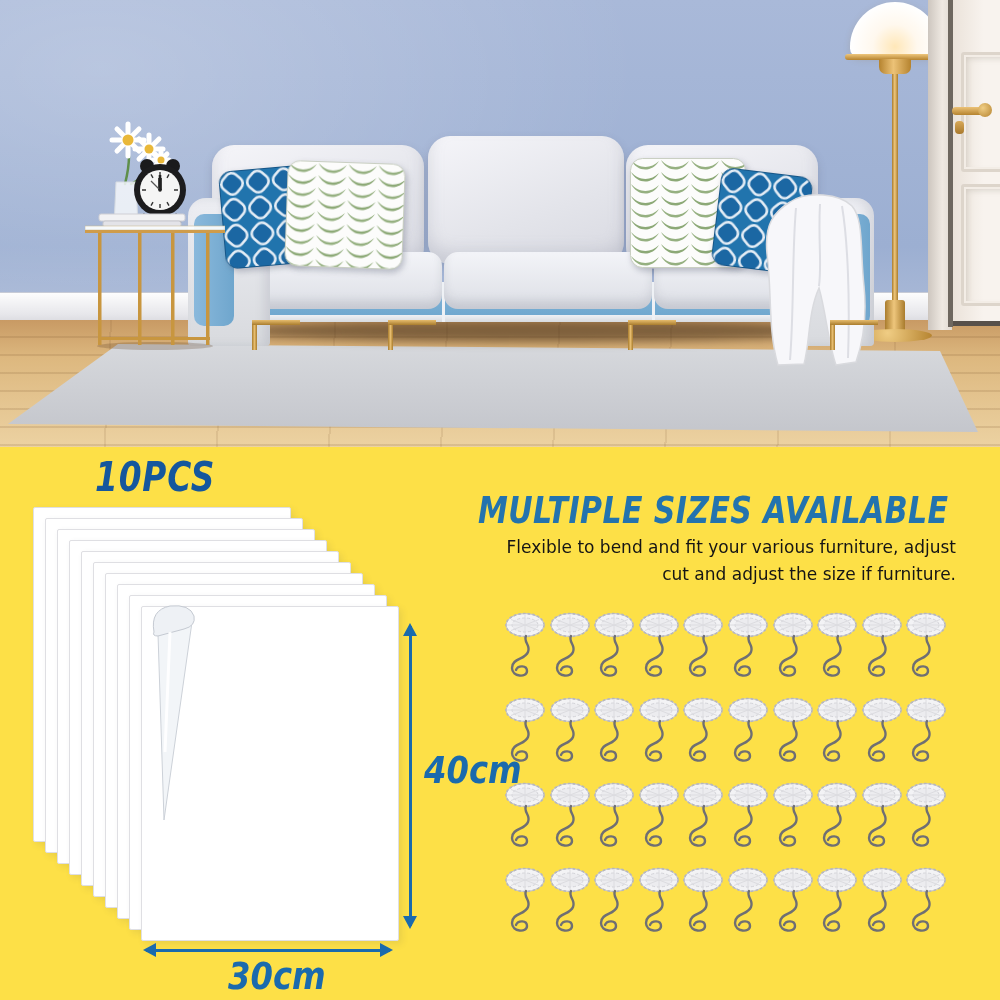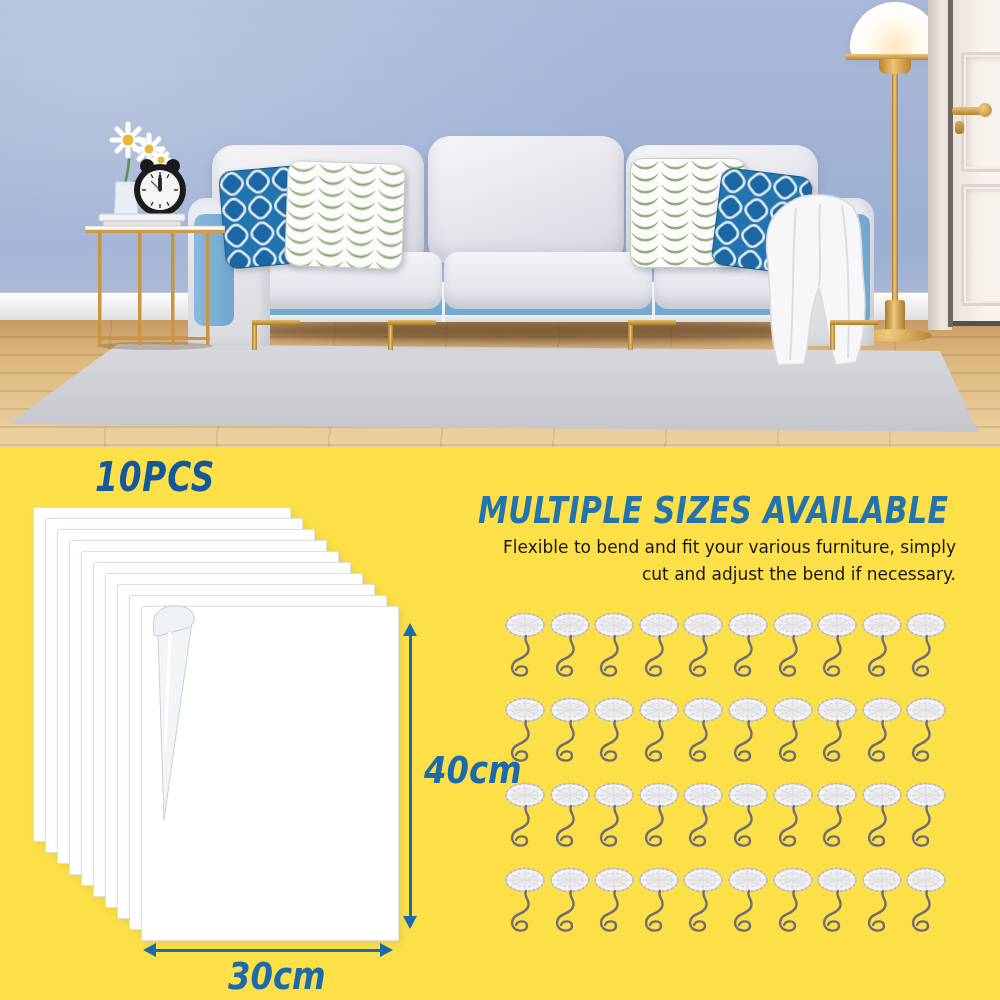--- a/index.html
+++ b/index.html
@@ -299,22 +299,22 @@
   </div>
   <div class="dim dim-v">40cm</div>
 
   <div class="arrow-h">
     <div class="line"></div>
   </div>
   <div class="dim dim-h">30cm</div>
 
   <div class="headline">MULTIPLE SIZES AVAILABLE</div>
   <div class="desc">
-    <div>Flexible to bend and fit your various furniture, simply</div>
-    <div>cut and adjust the bend if necessary.</div>
+    <div>Flexible to bend and fit your various furniture, adjust</div>
+    <div>cut and adjust the size if furniture.</div>
   </div>
 
   <div class="pins">
       <div class="pin-cell" style="--i: 0; --c: 0; --r: 0;">
     <svg width="42" height="80" viewBox="0 0 42 80">
       <ellipse cx="21" cy="13" rx="19" ry="11.5" fill="#f3f3f5" stroke="#c3c3c8" stroke-width="1"></ellipse>
       <ellipse cx="21" cy="13" rx="19" ry="11.5" fill="none" stroke="#b7b7bc" stroke-width="1.6" stroke-dasharray="2.5 2.2"></ellipse>
       <ellipse cx="21" cy="13" rx="13" ry="7" fill="#ececef" stroke="#d3d3d8" stroke-width="1" stroke-dasharray="3 2"></ellipse>
       <path d="M21 2.5 L21 23.5 M7 7.5 L35 18.5 M7 18.5 L35 7.5 M2.5 13 L39.5 13" stroke="#dcdce0" stroke-width="1"></path>
       <path d="M22 24 C19 30 27 33 24 40 C21 48 8 46 8 56 C8 65 23 66 23 59 C23 53 14 53 12 58" fill="none" stroke="#6f6f73" stroke-width="2.4" stroke-linecap="round"></path>

